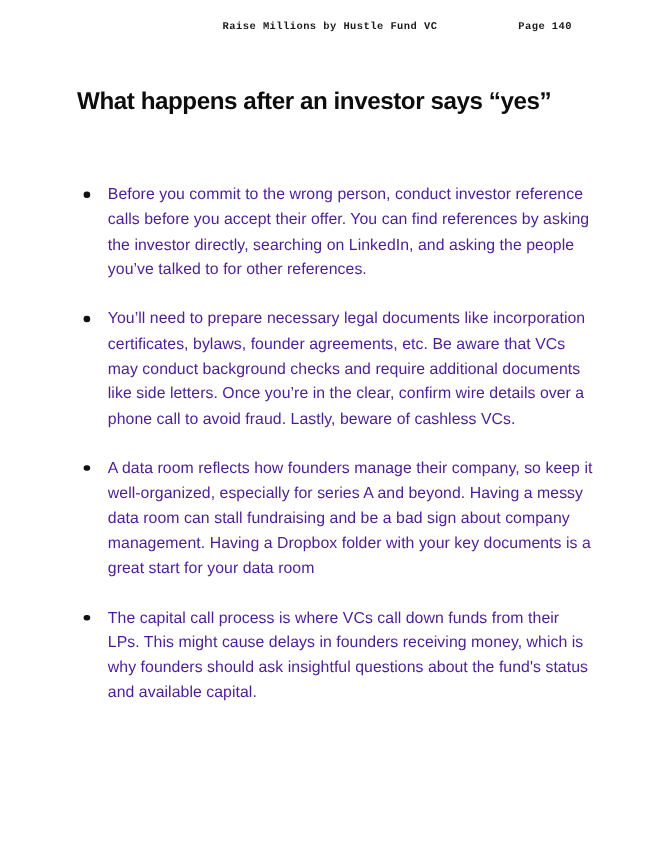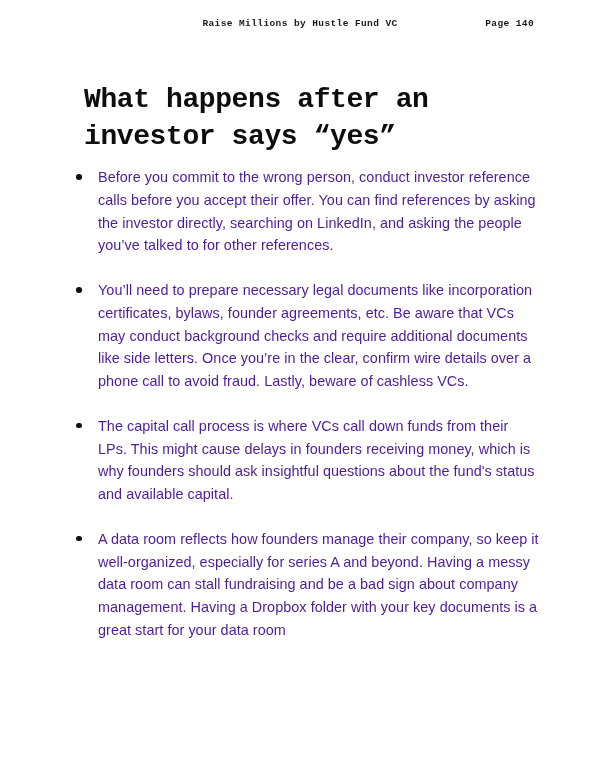--- a/index.html
+++ b/index.html
@@ -32,37 +32,36 @@
     font-size: 9.5px;
     letter-spacing: 0.4px;
     color: #1a1a1a;
   }
   .header-title {
     font-weight: bold;
     white-space: nowrap;
   }
   .header-page {
     position: absolute;
-    right: 66px;
+    right: 80px;
     top: 0;
     font-weight: bold;
     white-space: nowrap;
     margin-left: 47px;
   }
   .title {
     position: absolute;
     top: 62px;
-    left: 84px;
+    left: 70px;
     width: 470px;
-    font-size: 28px;
+    font-size: 22px;
     line-height: 1.33;
     font-weight: bold;
     letter-spacing: -0.4px;
     color: #0d0d0d;
-    font-family: Liberation Mono, monospace;
   }
   .content {
     position: absolute;
     top: 166px;
     left: 70px;
     width: 470px;
   }
   .bullet-item {
     position: relative;
     padding-left: 28px;
@@ -113,22 +112,22 @@
     <div class="bullet-item">
       <span class="bullet-dot"></span>
       <span>Before you commit to the wrong person, conduct investor reference calls before you accept their offer. You can find references by asking the investor directly, searching on LinkedIn, and asking the people you’ve talked to for other references.</span>
     </div>
     <div class="bullet-item">
       <span class="bullet-dot"></span>
       <span>You’ll need to prepare necessary legal documents like incorporation certificates, bylaws, founder agreements, etc. Be aware that VCs may conduct background checks and require additional documents like side letters. Once you’re in the clear, confirm wire details over a phone call to avoid fraud. Lastly, beware of cashless VCs.</span>
     </div>
     <div class="bullet-item">
       <span class="bullet-dot"></span>
-      <span>The capital call process is where VCs call down funds from their LPs. This might cause delays in founders receiving money, which is why founders should ask insightful questions about the fund's status and available capital.</span>
+      <span>A data room reflects how founders manage their company, so keep it well-organized, especially for series A and beyond. Having a messy data room can stall fundraising and be a bad sign about company management. Having a Dropbox folder with your key documents is a great start for your data room</span>
     </div>
     <div class="bullet-item">
       <span class="bullet-dot"></span>
-      <span>A data room reflects how founders manage their company, so keep it well-organized, especially for series A and beyond. Having a messy data room can stall fundraising and be a bad sign about company management. Having a Dropbox folder with your key documents is a great start for your data room</span>
+      <span>The capital call process is where VCs call down funds from their LPs. This might cause delays in founders receiving money, which is why founders should ask insightful questions about the fund's status and available capital.</span>
     </div>
   </div>
 
 
 </div>
 
 </body></html>

